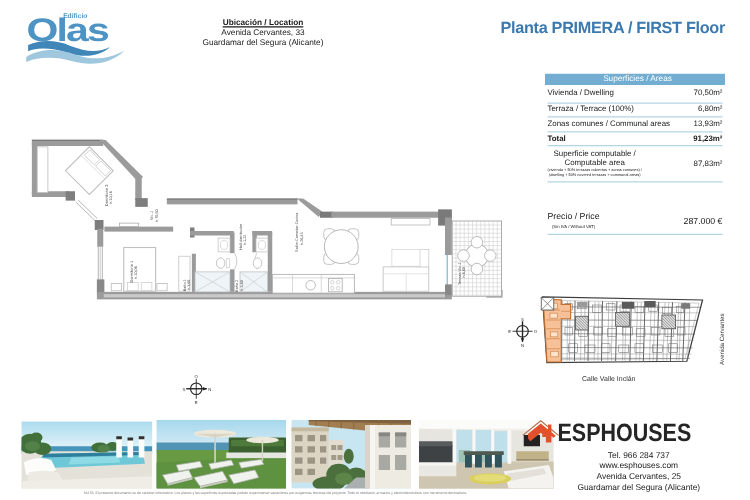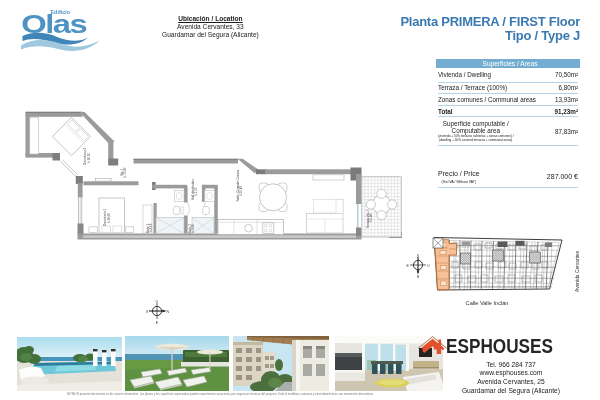--- a/index.html
+++ b/index.html
@@ -19,21 +19,20 @@
 </div>
 
 <div class="abs" style="left:162px;top:14.5px;font-size:6.6px;line-height:8px;color:#1a1a1a;">
 <div style="font-weight:bold;text-decoration:underline;">Ubicación / Location</div>
 <div>Avenida Cervantes, 33</div>
 <div>Guardamar del Segura (Alicante)</div>
 </div>
 
 <div class="abs" style="left:300px;top:15px;width:280px;text-align:right;color:#3b7ab0;font-weight:bold;font-size:13px;line-height:13.8px;letter-spacing:-0.25px;">
 <div>Planta PRIMERA / FIRST Floor</div>
-<div>Tipo / Type J</div>
 </div>
 
 <div class="abs" style="left:436px;top:58.5px;width:140px;padding:0 2px;font-size:6.3px;color:#1a1a1a;">
 
   <div style="background:#73aed2;color:#ffffff;font-size:6.6px;margin:0 -2px;padding:2px 0 2px 4px;height:5.5px;line-height:5.5px;">Superficies / Areas</div>
 
   <div style="display:flex;justify-content:space-between;align-items:center;border-bottom:0.7px solid #b5d4e6;height:13.5px;">
       <span>Vivienda / Dwelling</span>
       <span>70,50m²</span>
     </div>

